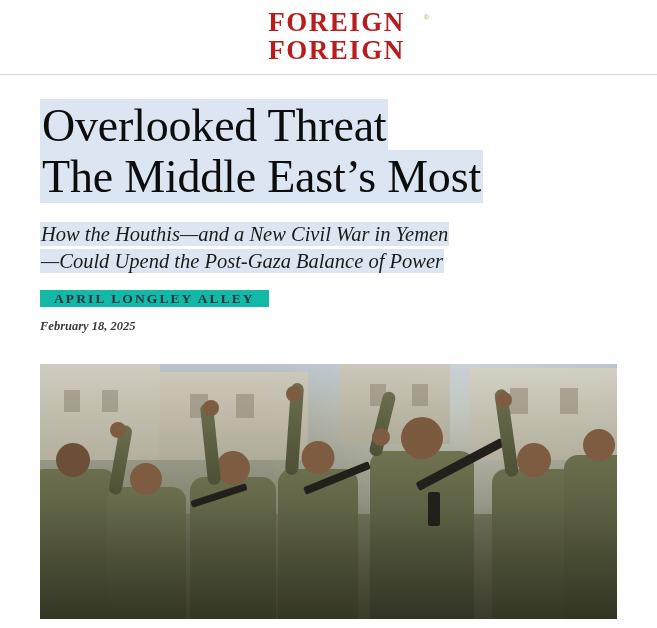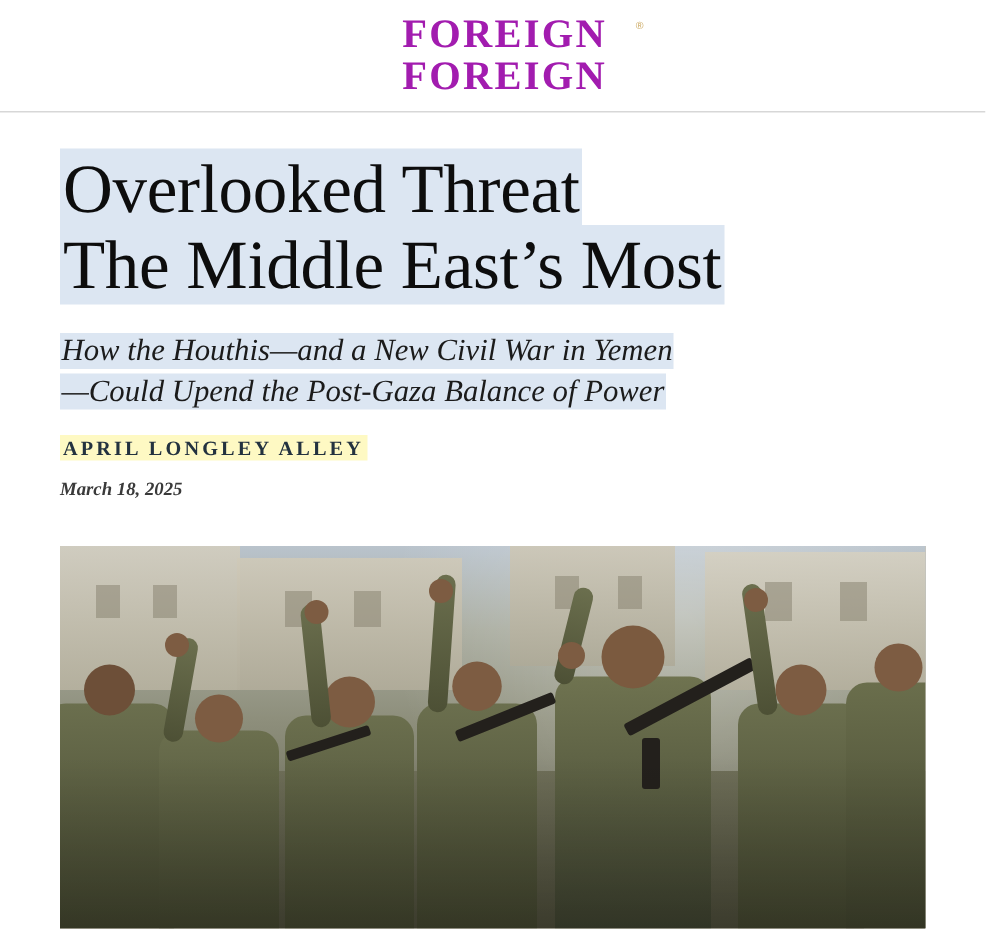--- a/index.html
+++ b/index.html
@@ -27,21 +27,21 @@
     padding-top: 8px;
     padding-bottom: 6px;
     text-align: center;
     position: relative;
   }
   .masthead-line1,
   .masthead-line2 {
     font-family: "Liberation Serif", serif;
     font-weight: 700;
     letter-spacing: 1.5px;
-    color: #a21caf;
+    color: #b91c1c;
     line-height: 1.04;
     margin-left: 16px;
   }
   .masthead-line1 {
     font-size: 27px;
   }
   .masthead-line2 {
     font-size: 27px;
   }
   .masthead-mark {
@@ -99,22 +99,22 @@
   .byline {
     margin: 16px 0 0 0;
     font-family: "Liberation Serif", serif;
     font-size: 13.5px;
     letter-spacing: 2.1px;
     font-weight: 600;
     color: #23323f;
     text-transform: uppercase;
   }
   .byline span.hi {
-    background: #fef9c3;
-    padding: 1px 2px;
+    background: #14b8a6;
+    padding: 1px 14px;
   }
   .date {
     margin: 12px 0 0 0;
     font-family: "Liberation Serif", serif;
     font-style: italic;
     font-weight: 700;
     font-size: 12.5px;
     color: #3a3a3a;
   }
 
@@ -214,21 +214,21 @@
 
     <div class="dek">
       <span class="hi">How the Houthis—and a New Civil War in Yemen</span><br>
       <span class="hi">—Could Upend the Post-Gaza Balance of Power</span>
     </div>
 
     <div class="byline">
       <span class="hi">APRIL LONGLEY ALLEY</span>
     </div>
 
-    <div class="date">March 18, 2025</div>
+    <div class="date">February 18, 2025</div>
 
     <div class="figure">
       <div class="photo">
         <div class="bld b1"></div>
         <div class="bld b2"></div>
         <div class="bld b3"></div>
         <div class="bld b4"></div>
 
         <div class="win" style="left:24px;  top:26px; width:16px; height:22px;"></div>
         <div class="win" style="left:62px;  top:26px; width:16px; height:22px;"></div>

